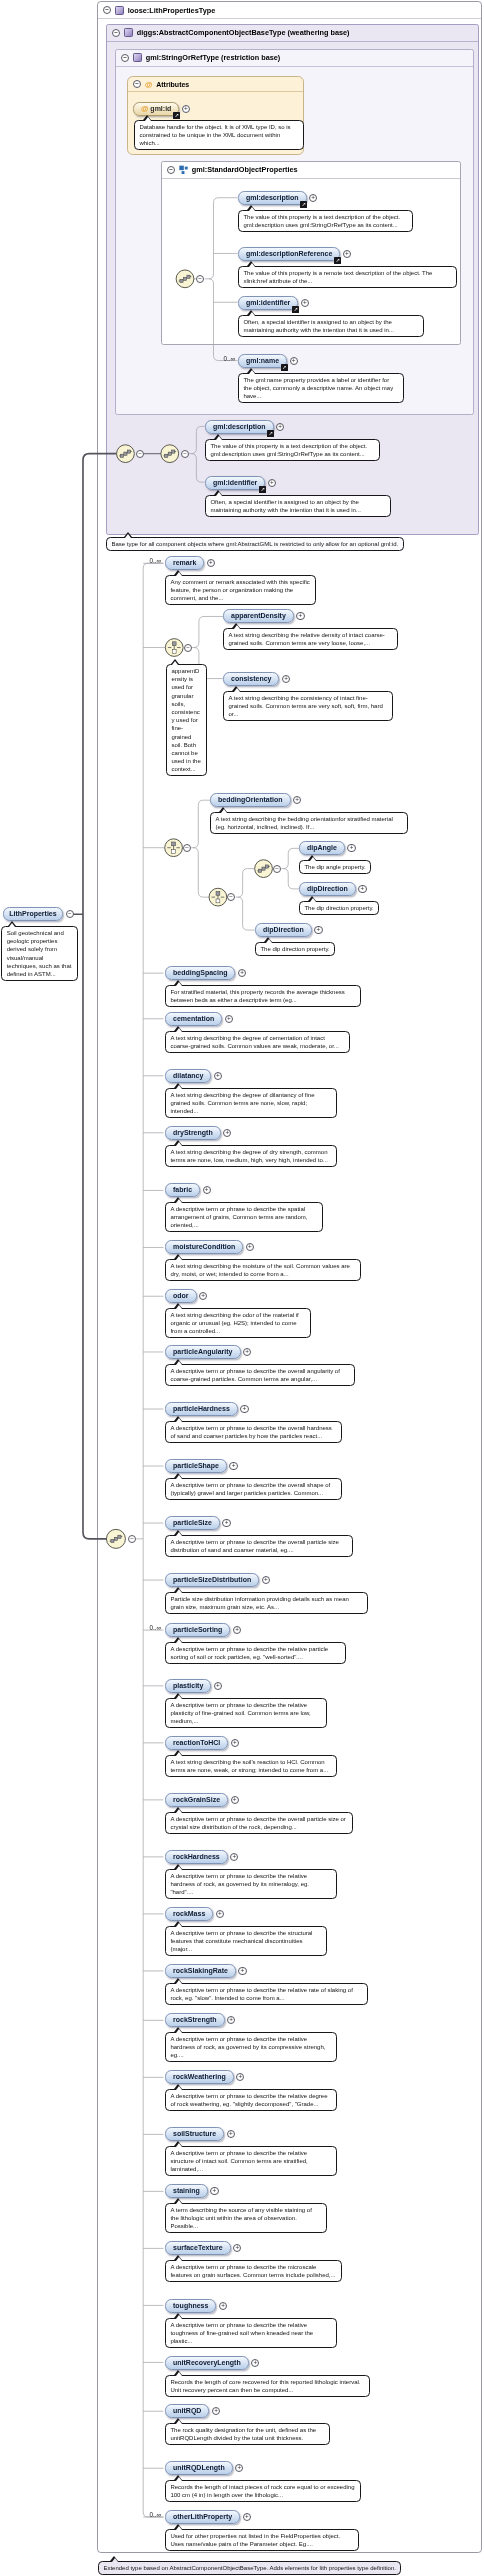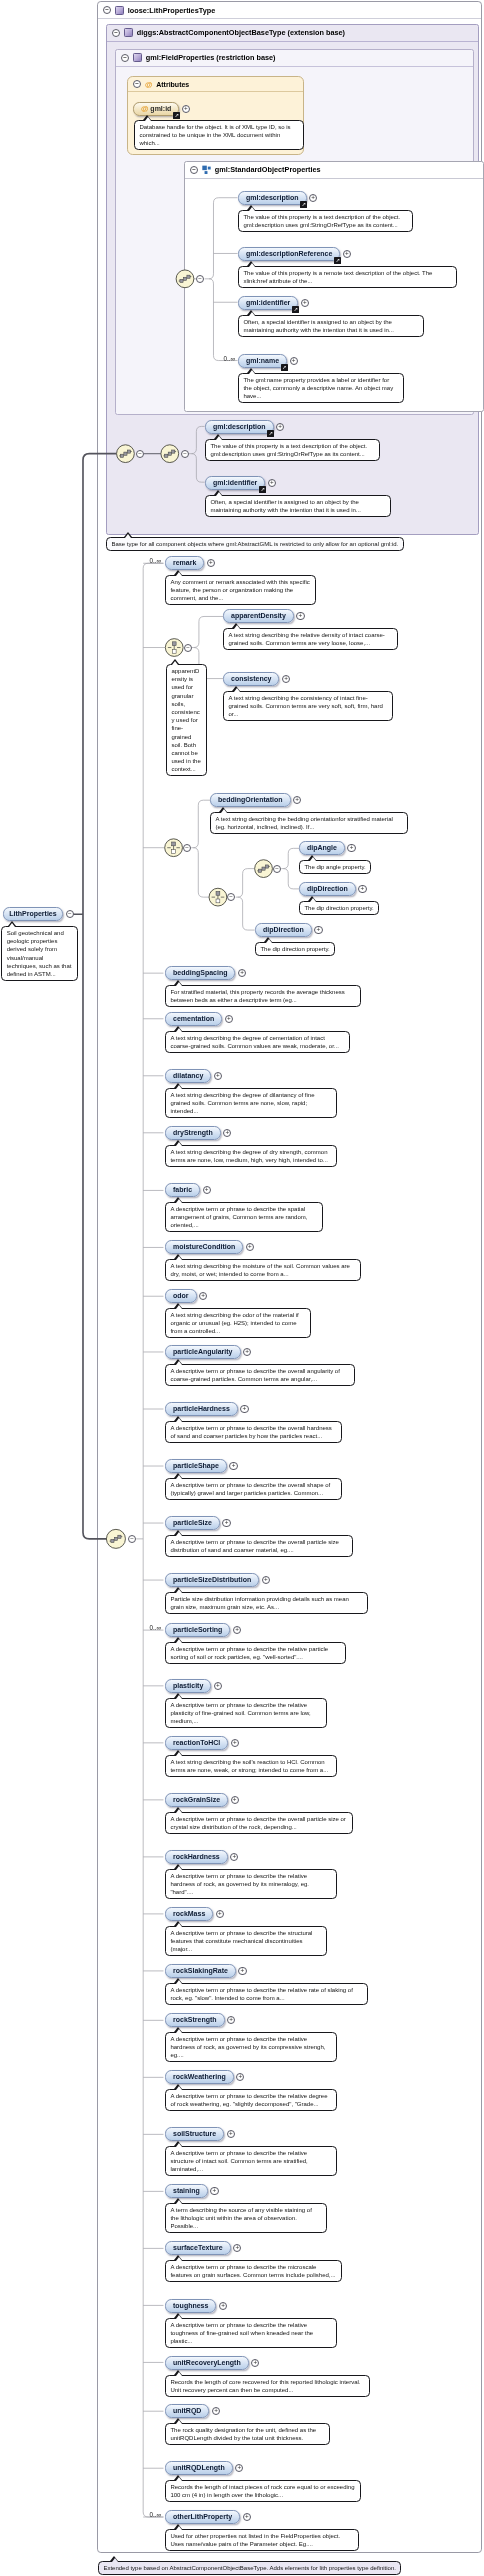--- a/index.html
+++ b/index.html
@@ -63,41 +63,41 @@
       <div class="round-btn minus-btn"></div>
       <span class="psquare"></span>
       <span>loose:LithPropertiesType</span>
     </div>
   </div>
 
   <div class="box" id="acobt-box" style="left:106px;top:24px;width:373px;height:511px;background:#eae7f2;border-color:#a49ec0">
     <div class="box-hdr" style="border-bottom-color:#b9b3d2">
       <div class="round-btn minus-btn"></div>
       <span class="psquare"></span>
-      <span>diggs:AbstractComponentObjectBaseType (extension base)</span>
+      <span>diggs:AbstractComponentObjectBaseType (weathering base)</span>
     </div>
   </div>
 
   <div class="box" id="agml-box" style="left:115px;top:49px;width:359px;height:366px;background:#f5f4fa;border-color:#b5b0ca">
     <div class="box-hdr" style="border-bottom-color:#c6c2da">
       <div class="round-btn minus-btn"></div>
       <span class="psquare"></span>
-      <span>gml:FieldProperties (restriction base)</span>
+      <span>gml:StringOrRefType (restriction base)</span>
     </div>
   </div>
 
   <div class="box" id="attrs-box" style="left:127px;top:76px;width:177px;height:79px;background:#fdf2d8;border-color:#c8b488;border-radius:5.7px">
     <div class="box-hdr">
       <div class="round-btn minus-btn"></div>
       <span class="at-icon"></span>
       <span>Attributes</span>
     </div>
   </div>
 
-  <div class="box" id="sop-box" style="left:184px;top:161px;width:300px;height:251px;border-color:#a6a6b2">
+  <div class="box" id="sop-box" style="left:161px;top:161px;width:300px;height:184px;border-color:#a6a6b2">
     <div class="box-hdr" style="border-bottom-color:#c9c9d4">
       <div class="round-btn minus-btn"></div>
       <svg class="grid-icon" width="9" height="9" viewBox="0 0 14 14">
         <rect x="0.5" y="1" width="7" height="7"></rect>
         <rect x="9" y="2.5" width="4.5" height="4.5"></rect>
         <rect x="4" y="9.5" width="4.5" height="4.5"></rect>
       </svg>
       <span>gml:StandardObjectProperties</span>
     </div>
   </div>

